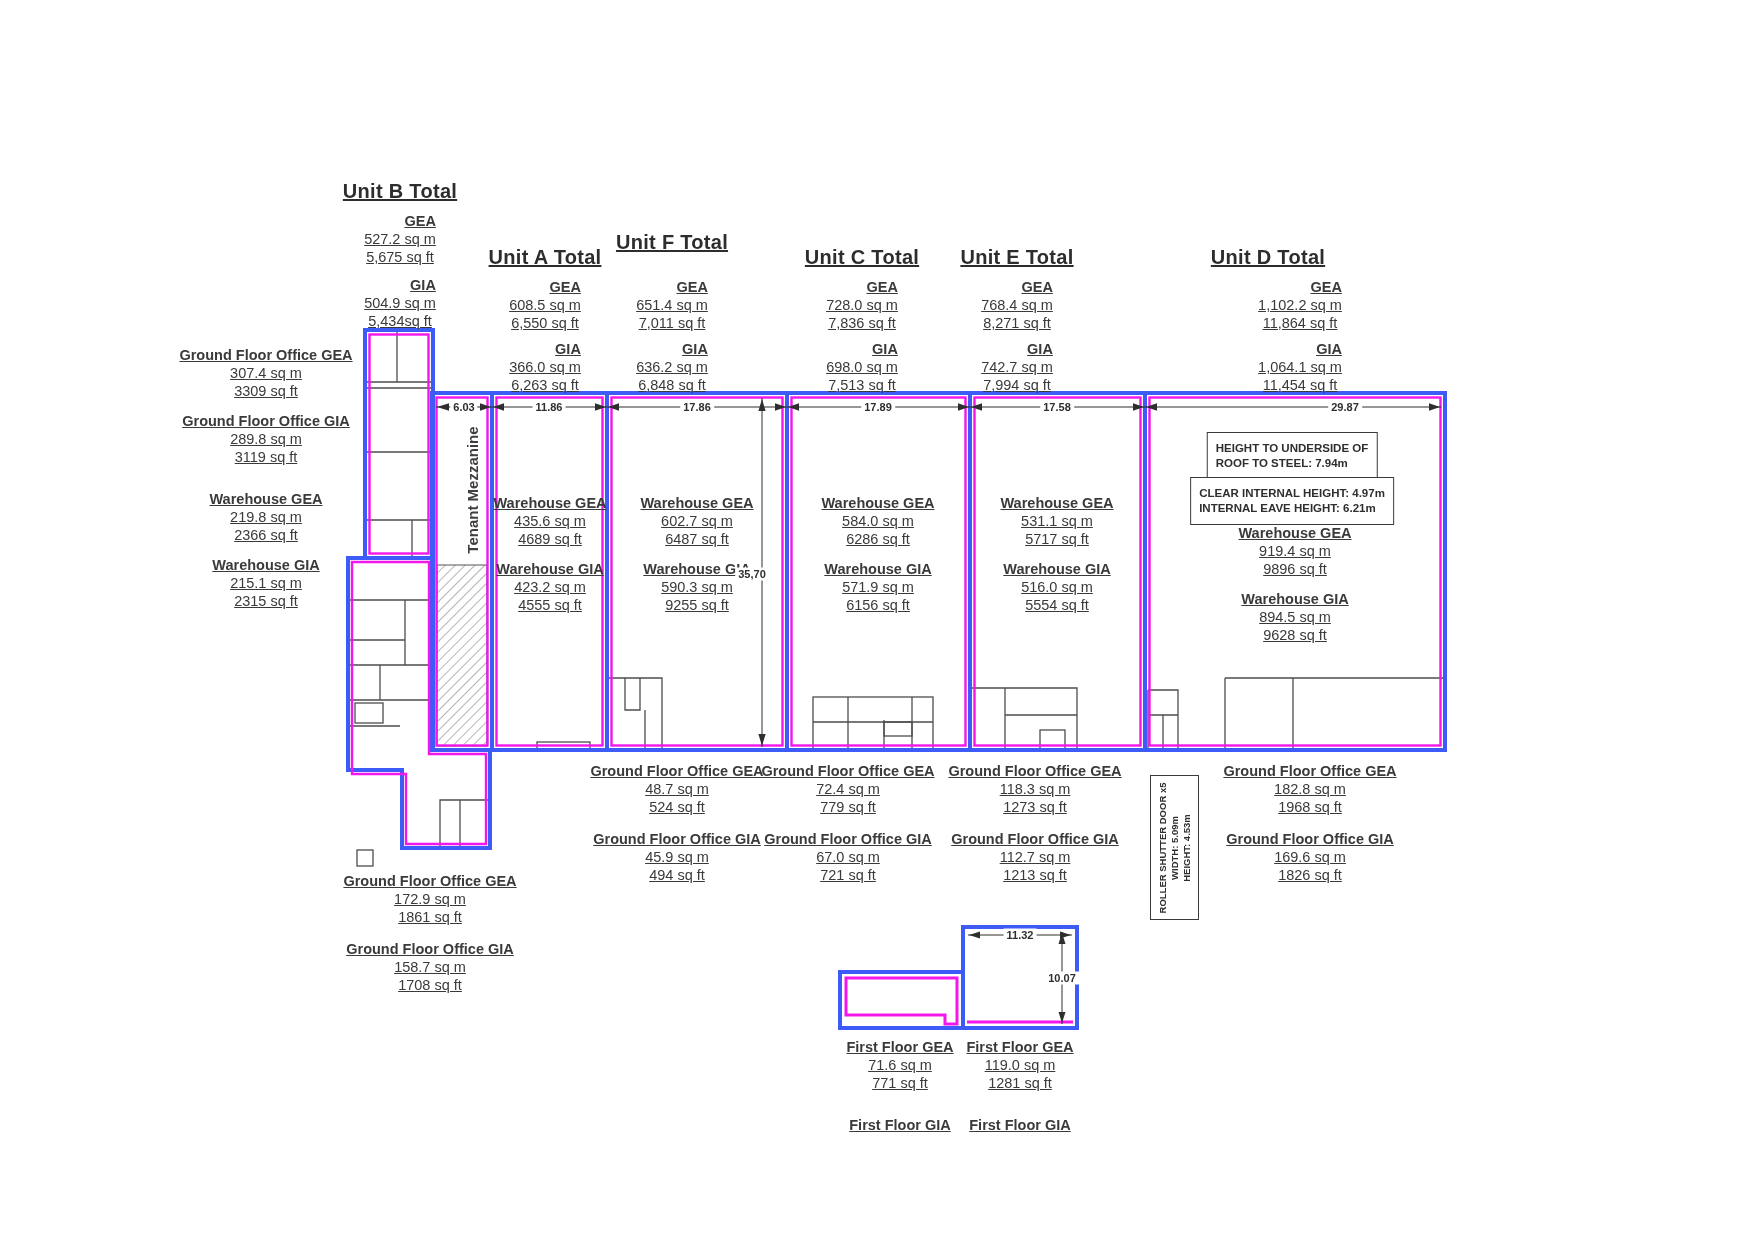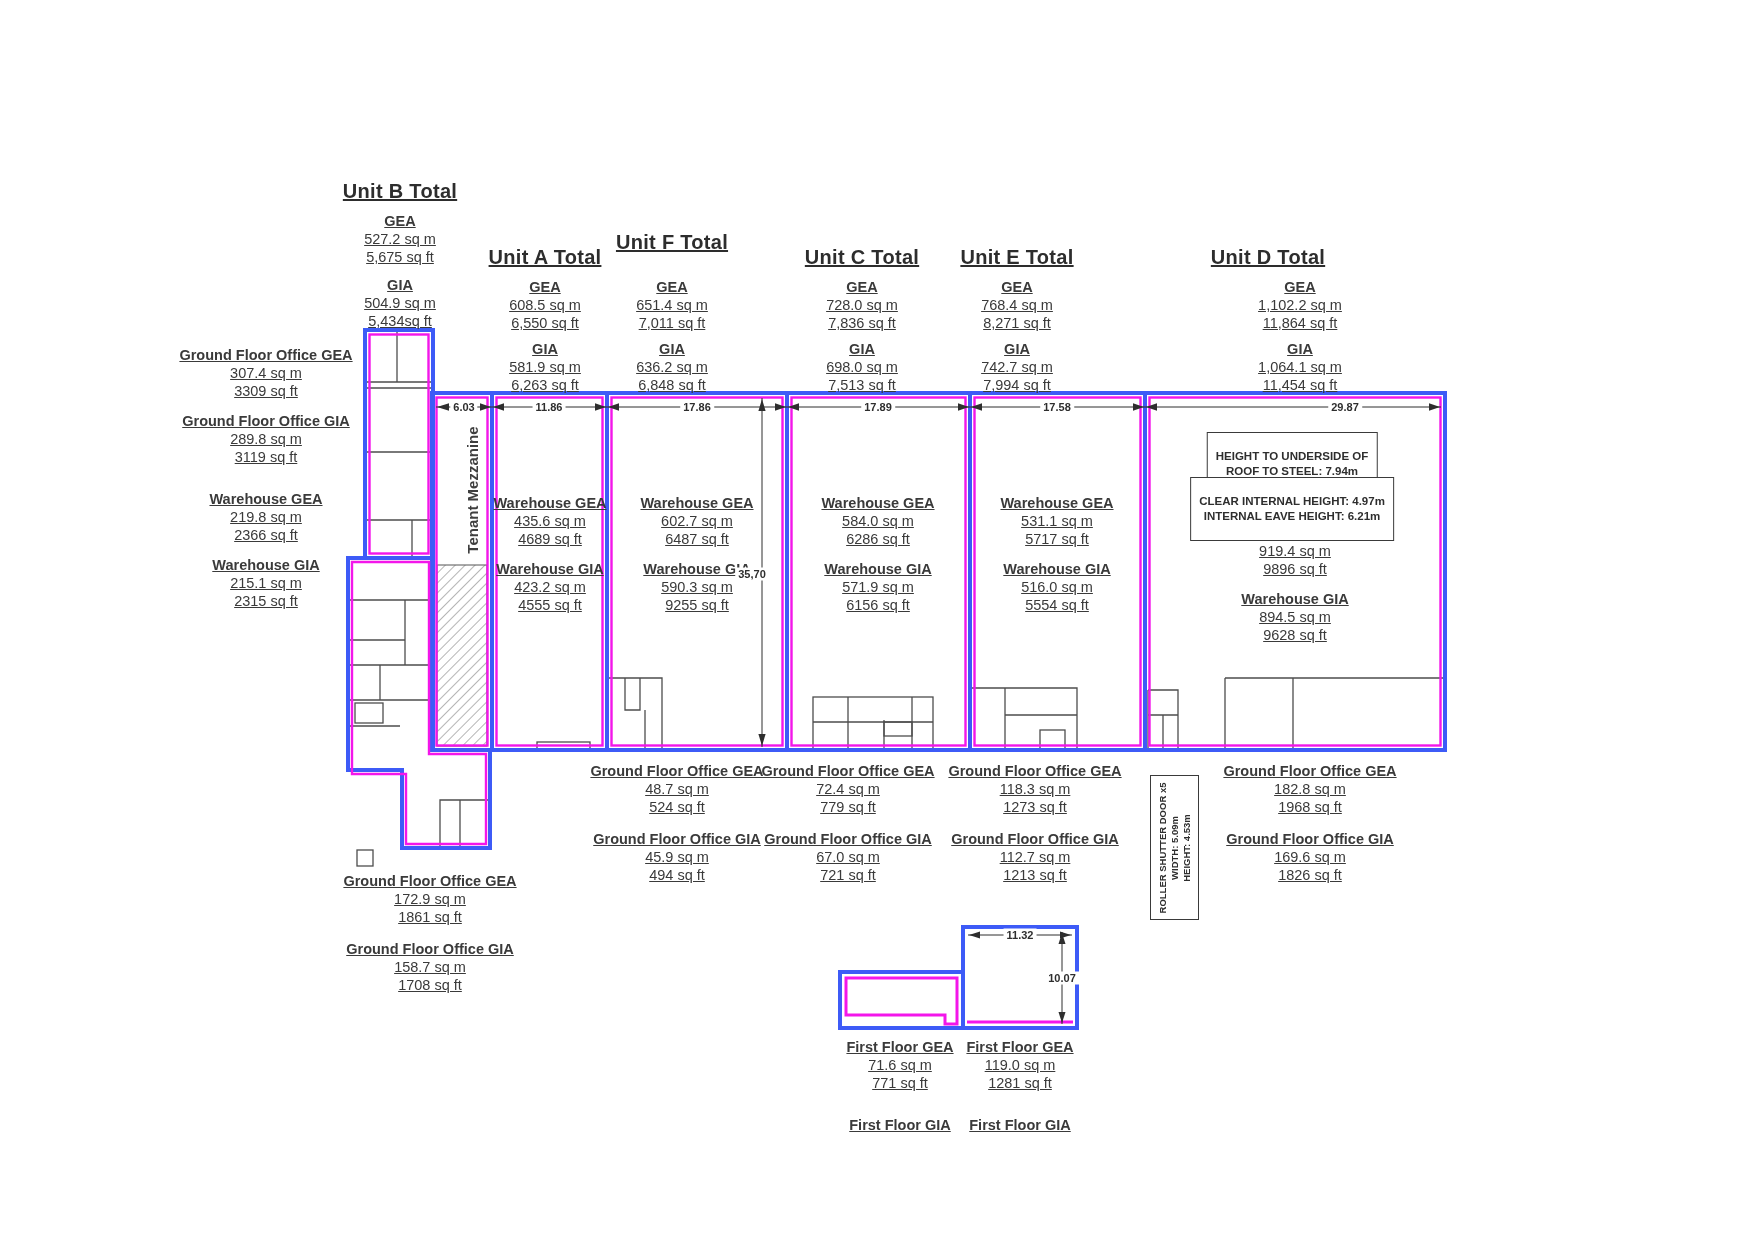--- a/index.html
+++ b/index.html
@@ -2,26 +2,26 @@
 <html><head>
 <meta charset="utf-8">
 <style>
   html,body{margin:0;padding:0;background:#ffffff;}
   #page{position:relative;width:1754px;height:1241px;background:#fff;overflow:hidden;
         font-family:"Liberation Sans",sans-serif;color:#3a3a3a;}
   svg{position:absolute;left:0;top:0;}
   .c{position:absolute;transform:translateX(-50%);text-align:center;white-space:nowrap;text-decoration:underline;}
   .title{font-size:20px;font-weight:700;color:#2d2d2d;letter-spacing:.3px;}
   .blk{font-size:14.5px;line-height:18px;}
-  .blk .h{font-weight:700;}
+  .blk .h{font-weight:700;text-align:right;}
   .blk .v{font-weight:500;}
   .dim{position:absolute;transform:translate(-50%,-50%);font-size:11px;font-weight:600;
        color:#2e2e2e;background:#fff;padding:0 3px;line-height:13px;white-space:nowrap;}
   .note{position:absolute;transform:translateX(-50%);border:1.6px solid #3a3a3a;background:#fff;
-        font-size:11.5px;font-weight:700;line-height:15px;padding:16px 8px;text-align:center;color:#2e2e2e;}
+        font-size:11.5px;font-weight:700;line-height:15px;padding:8px 8px;color:#2e2e2e;}
   .vert{position:absolute;white-space:nowrap;}
   #mezz{left:472px;top:490px;transform:translate(-50%,-50%) rotate(-90deg);
         font-size:15px;font-weight:600;color:#3f3f3f;}
   #roller{position:absolute;left:1150px;top:775px;width:47px;height:143px;
           border:1.6px solid #3a3a3a;background:#fff;}
   #roller .inner{position:absolute;left:50%;top:50%;width:140px;
         transform:translate(-50%,-50%) rotate(-90deg);font-size:9.5px;font-weight:700;
         line-height:12px;text-align:center;color:#2e2e2e;}
 </style>
 </head>
@@ -149,21 +149,21 @@
   </div>
 
   <div class="c title" style="left:545px;top:246px">Unit A Total</div>
   <div class="c blk" style="left:545px;top:278px">
     <div class="h">GEA</div>
     <div class="v">608.5 sq m</div>
     <div class="v">6,550 sq ft</div>
   </div>
   <div class="c blk" style="left:545px;top:340px">
     <div class="h">GIA</div>
-    <div class="v">581.9 sq m</div>
+    <div class="v">366.0 sq m</div>
     <div class="v">6,263 sq ft</div>
   </div>
 
   <div class="c title" style="left:672px;top:231px">Unit F Total</div>
   <div class="c blk" style="left:672px;top:278px">
     <div class="h">GEA</div>
     <div class="v">651.4 sq m</div>
     <div class="v">7,011 sq ft</div>
   </div>
   <div class="c blk" style="left:672px;top:340px">

